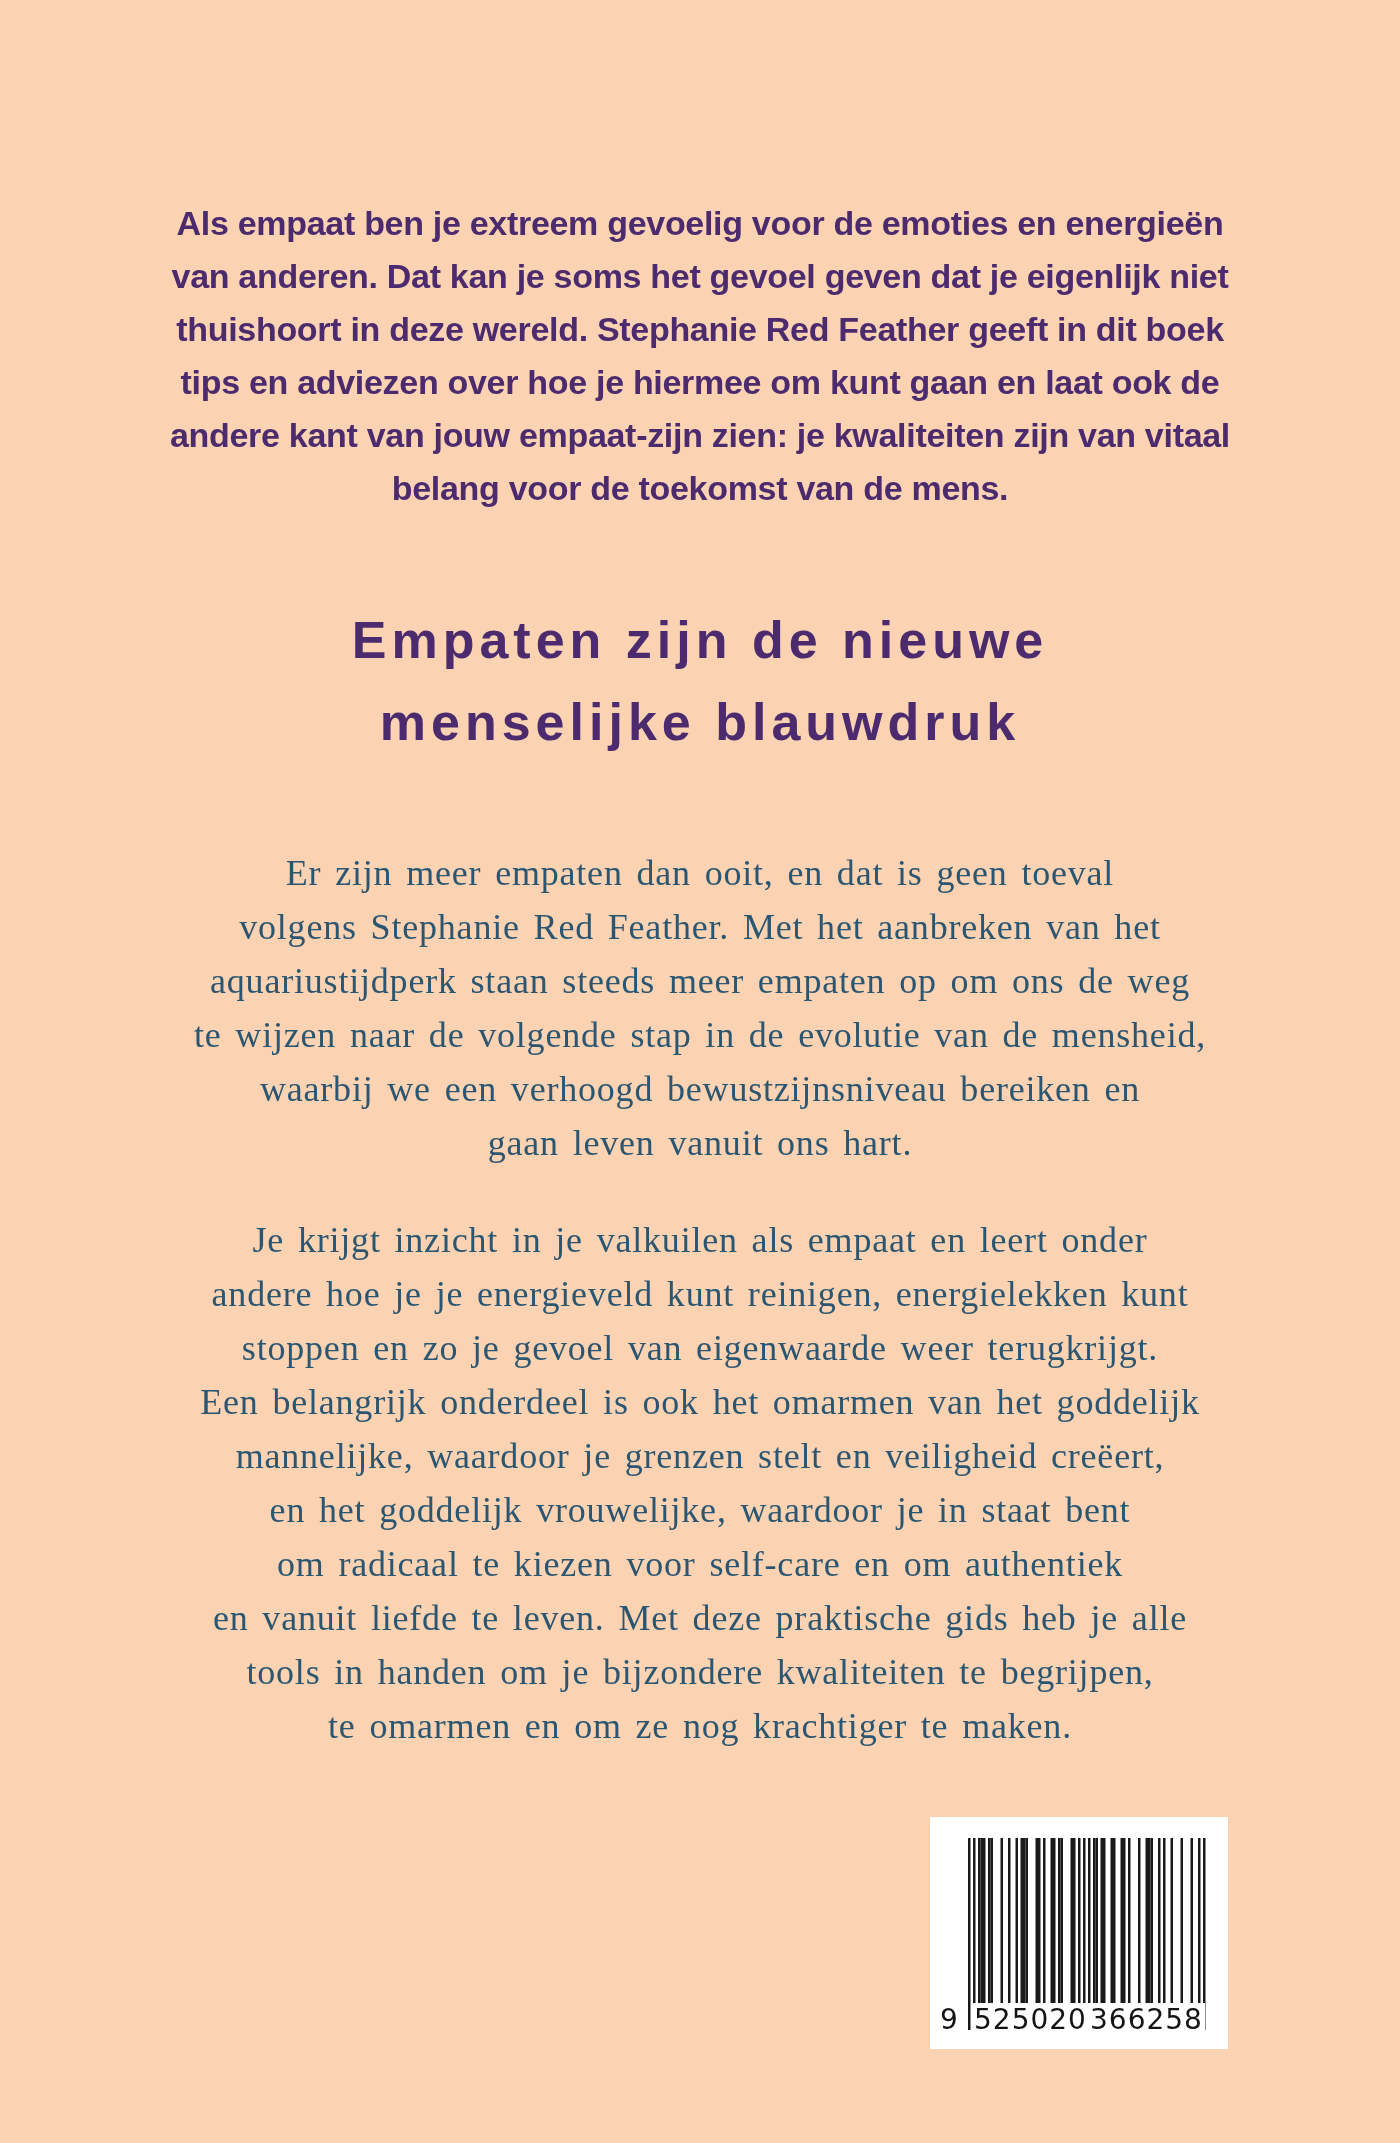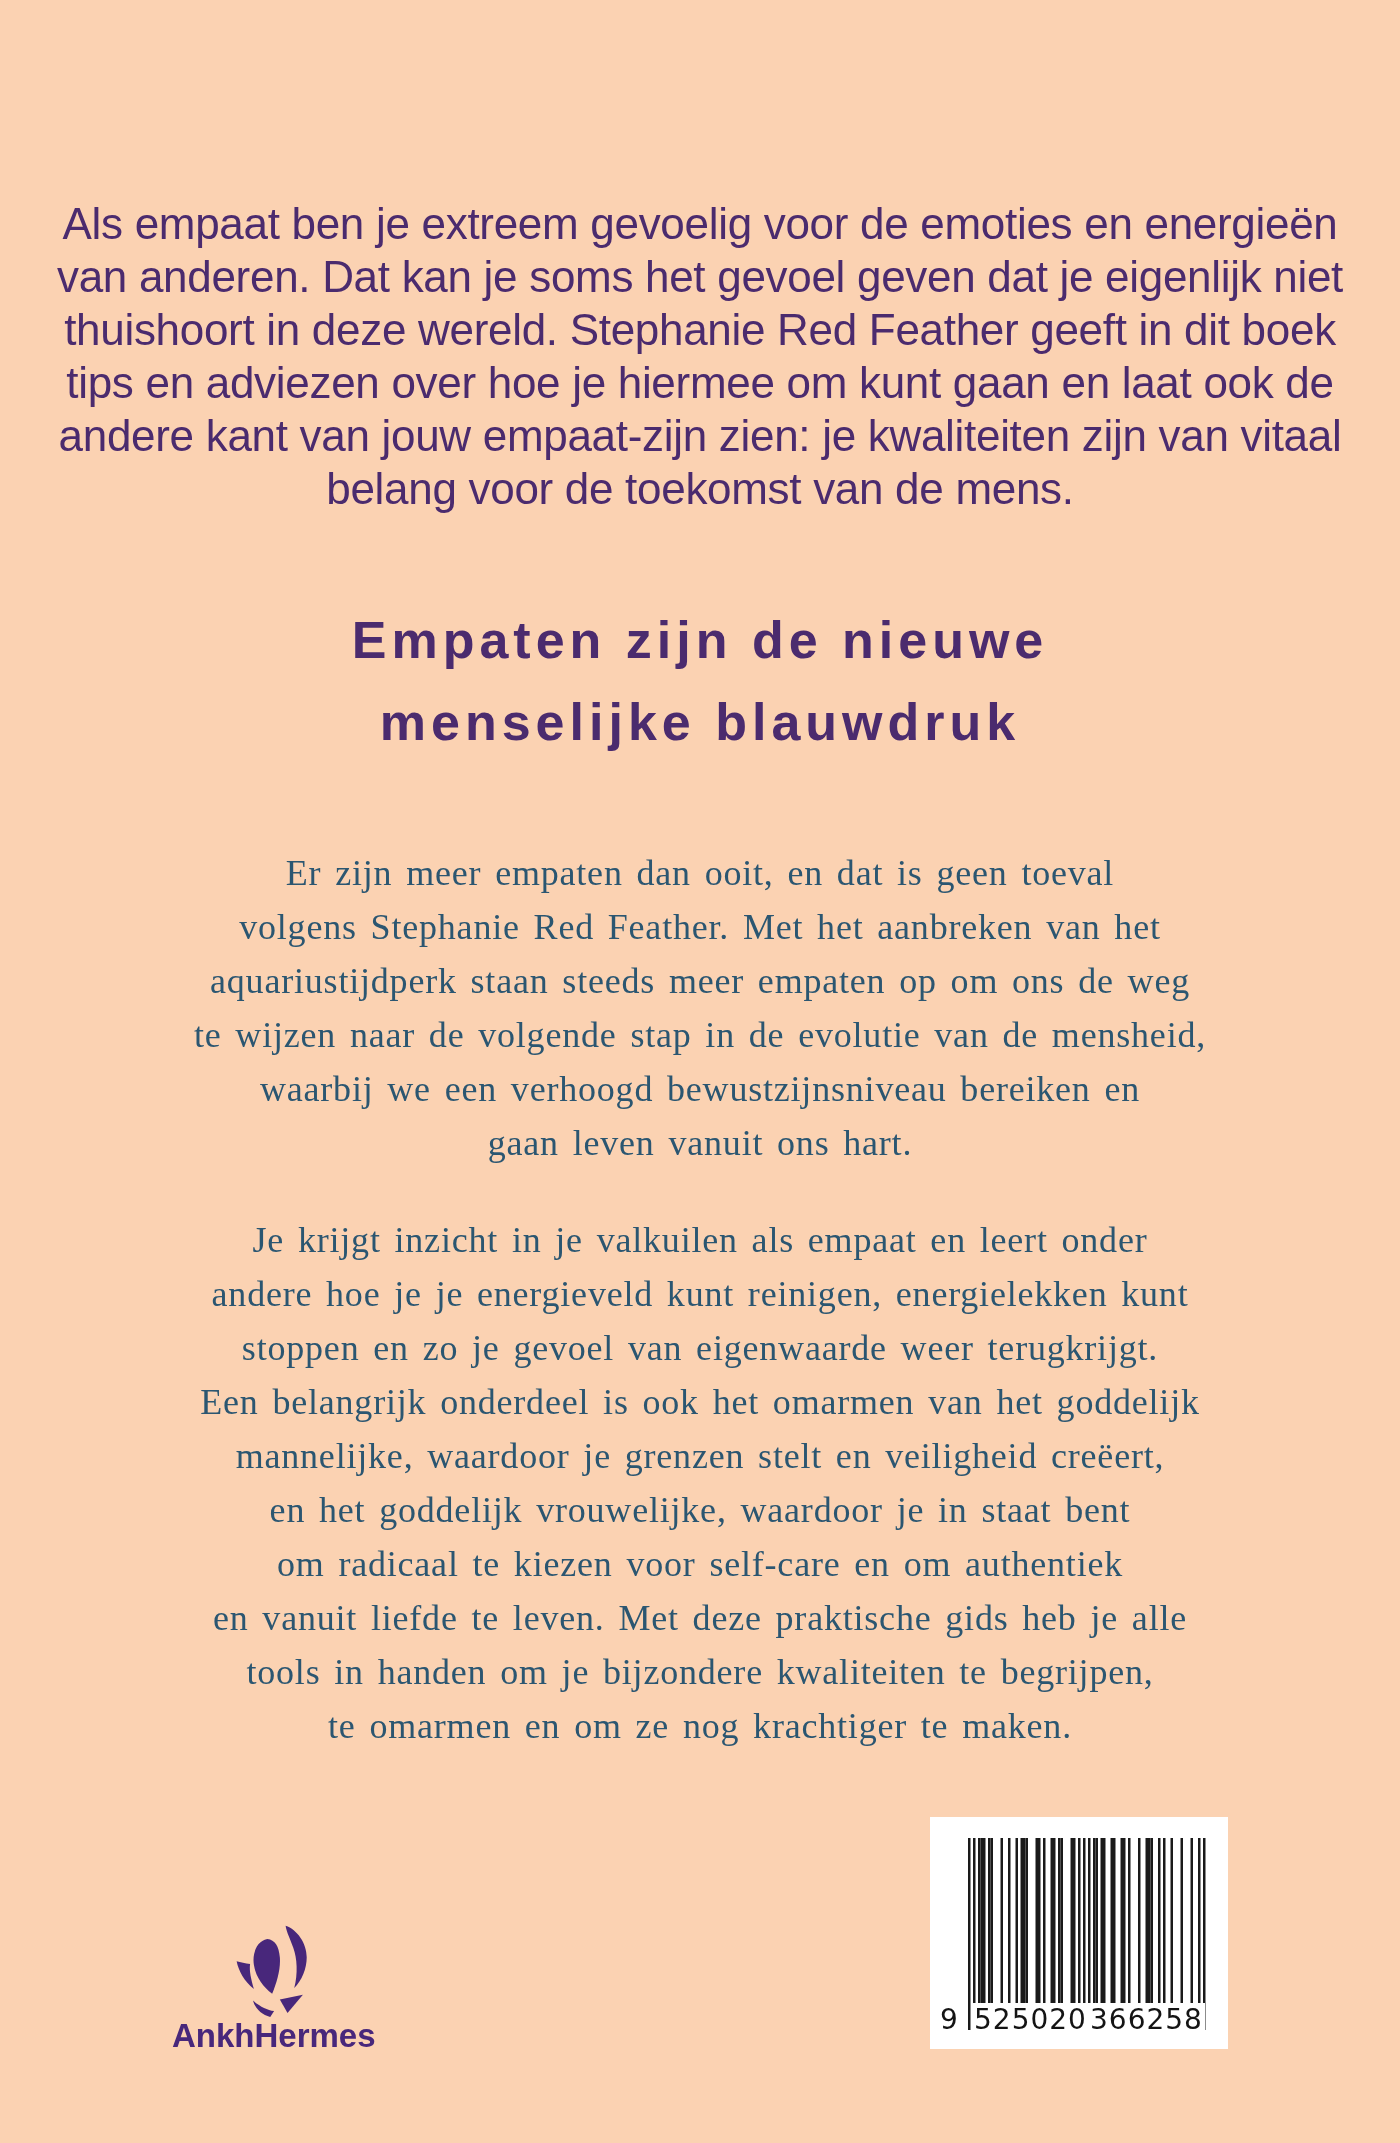--- a/index.html
+++ b/index.html
@@ -10,22 +10,22 @@
     overflow:hidden;
     font-family:"Liberation Sans",sans-serif;
   }
   .centered-block{
     position:absolute;left:0;right:0;
     text-align:center;
     white-space:pre-line;
   }
   .intro{
     top:197px;
-    font-weight:400;
-    font-size:44px;
+    font-weight:700;
+    font-size:34px;
     line-height:53px;
     letter-spacing:-0.3px;
     color:#4b2b6e;
   }
   .headline{
     top:599px;
     font-weight:700;
     font-size:52px;
     line-height:82px;
     letter-spacing:5px;
@@ -91,37 +91,20 @@
 andere hoe je je energieveld kunt reinigen, energielekken kunt
 stoppen en zo je gevoel van eigenwaarde weer terugkrijgt.
 Een belangrijk onderdeel is ook het omarmen van het goddelijk
 mannelijke, waardoor je grenzen stelt en veiligheid creëert,
 en het goddelijk vrouwelijke, waardoor je in staat bent
 om radicaal te kiezen voor self-care en om authentiek
 en vanuit liefde te leven. Met deze praktische gids heb je alle
 tools in handen om je bijzondere kwaliteiten te begrijpen,
 te omarmen en om ze nog krachtiger te maken.</div>
 
-  <div class="publisher">
-    <svg class="mark" viewBox="0 0 100 110" xmlns="http://www.w3.org/2000/svg">
-      <g fill="#48277b">
-
-        <path d="M41 27 C30 29 25 42 27 54 C29 67 37 77 46 84 C51 72 55 58 54 46 C53 34 49 28 41 27 Z"></path>
-
-        <path d="M60 13 C72 17 82 31 82 46 C82 58 77 70 69 78 C73 63 72 47 68 36 C65 27 61 20 60 13 Z"></path>
-
-        <path d="M9 50 C11 60 17 71 27 79 C24 69 22 60 23 53 C18 52 13 51 9 50 Z"></path>
-
-        <path d="M26 91 C33 97 41 101 48 102 L44 108 C35 106 28 99 26 91 Z"></path>
-
-        <path d="M54 90 L78 85 L62 104 Z"></path>
-      </g>
-    </svg>
-    <div class="name">AnkhHermes</div>
-  </div>
 
   <div class="barcode-box">
     <svg id="barcode-svg" width="298" height="232" viewBox="0 0 298 232" xmlns="http://www.w3.org/2000/svg">
         <rect x="38" y="21" width="2.5" height="192" fill="#1a1a1a"></rect>
         <rect x="43" y="21" width="2.5" height="192" fill="#1a1a1a"></rect>
         <rect x="48" y="21" width="2.5" height="168" fill="#1a1a1a"></rect>
         <rect x="50.5" y="21" width="2.5" height="168" fill="#1a1a1a"></rect>
         <rect x="53" y="21" width="2.5" height="168" fill="#1a1a1a"></rect>
         <rect x="58" y="21" width="2.5" height="168" fill="#1a1a1a"></rect>
         <rect x="60.5" y="21" width="2.5" height="168" fill="#1a1a1a"></rect>

